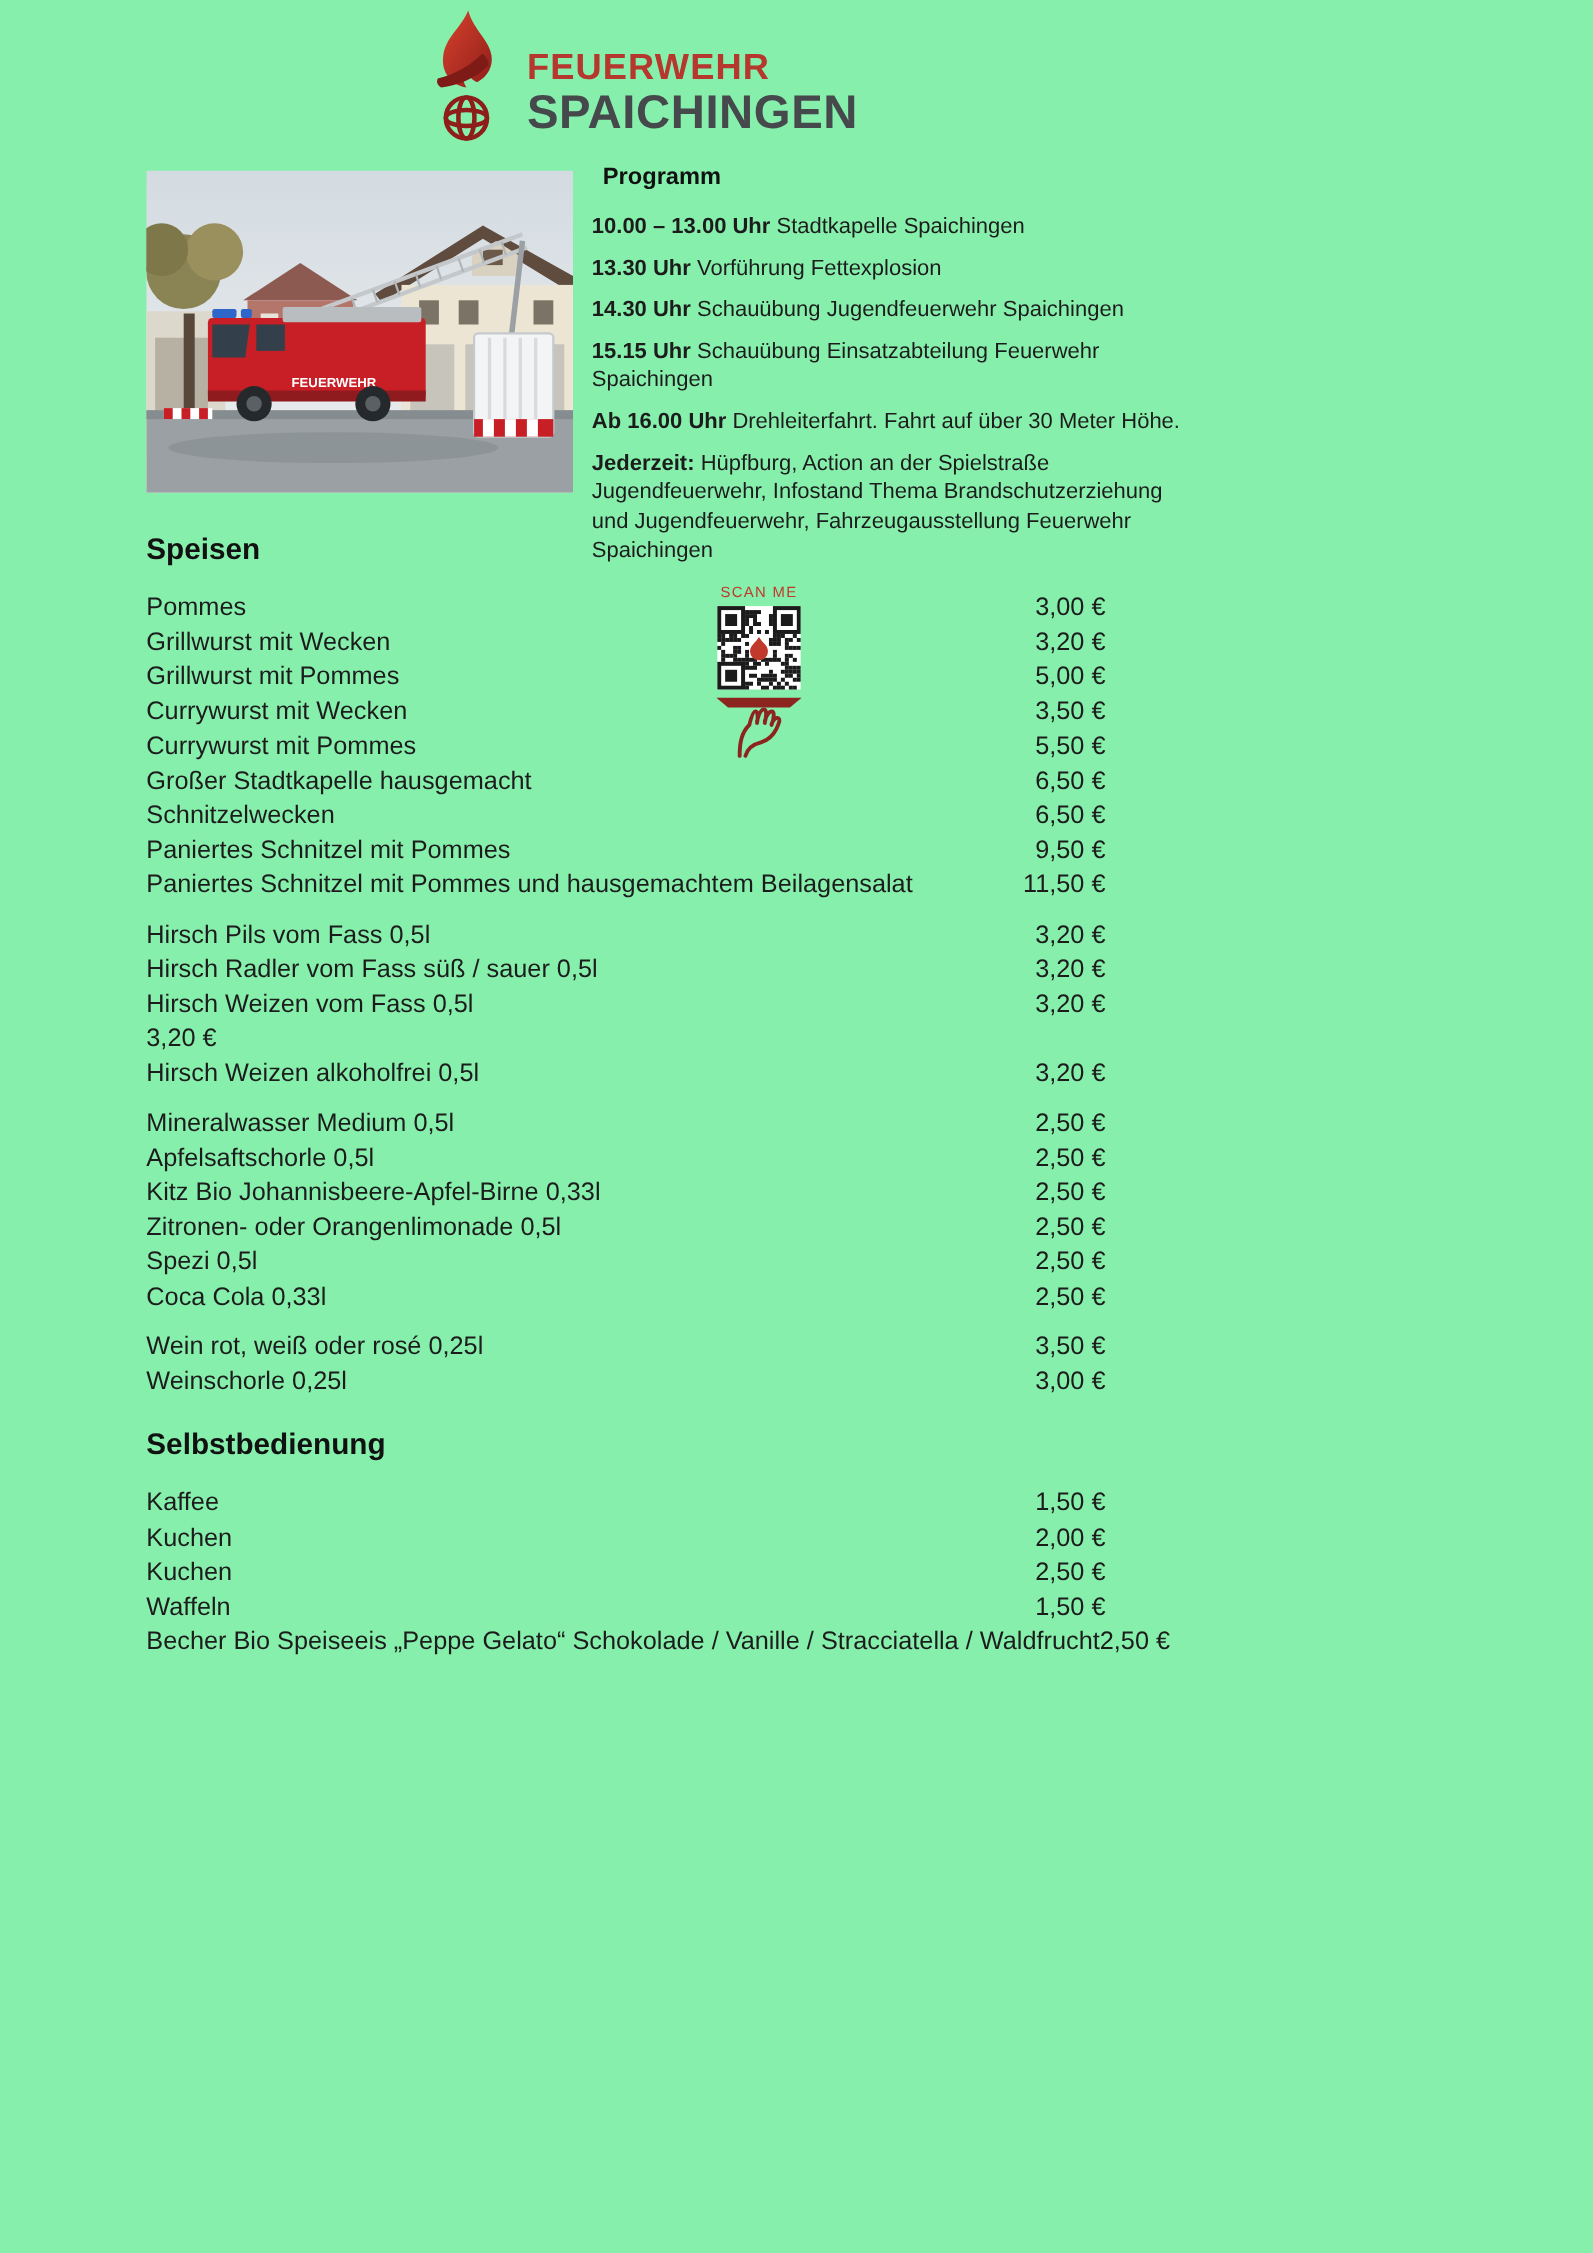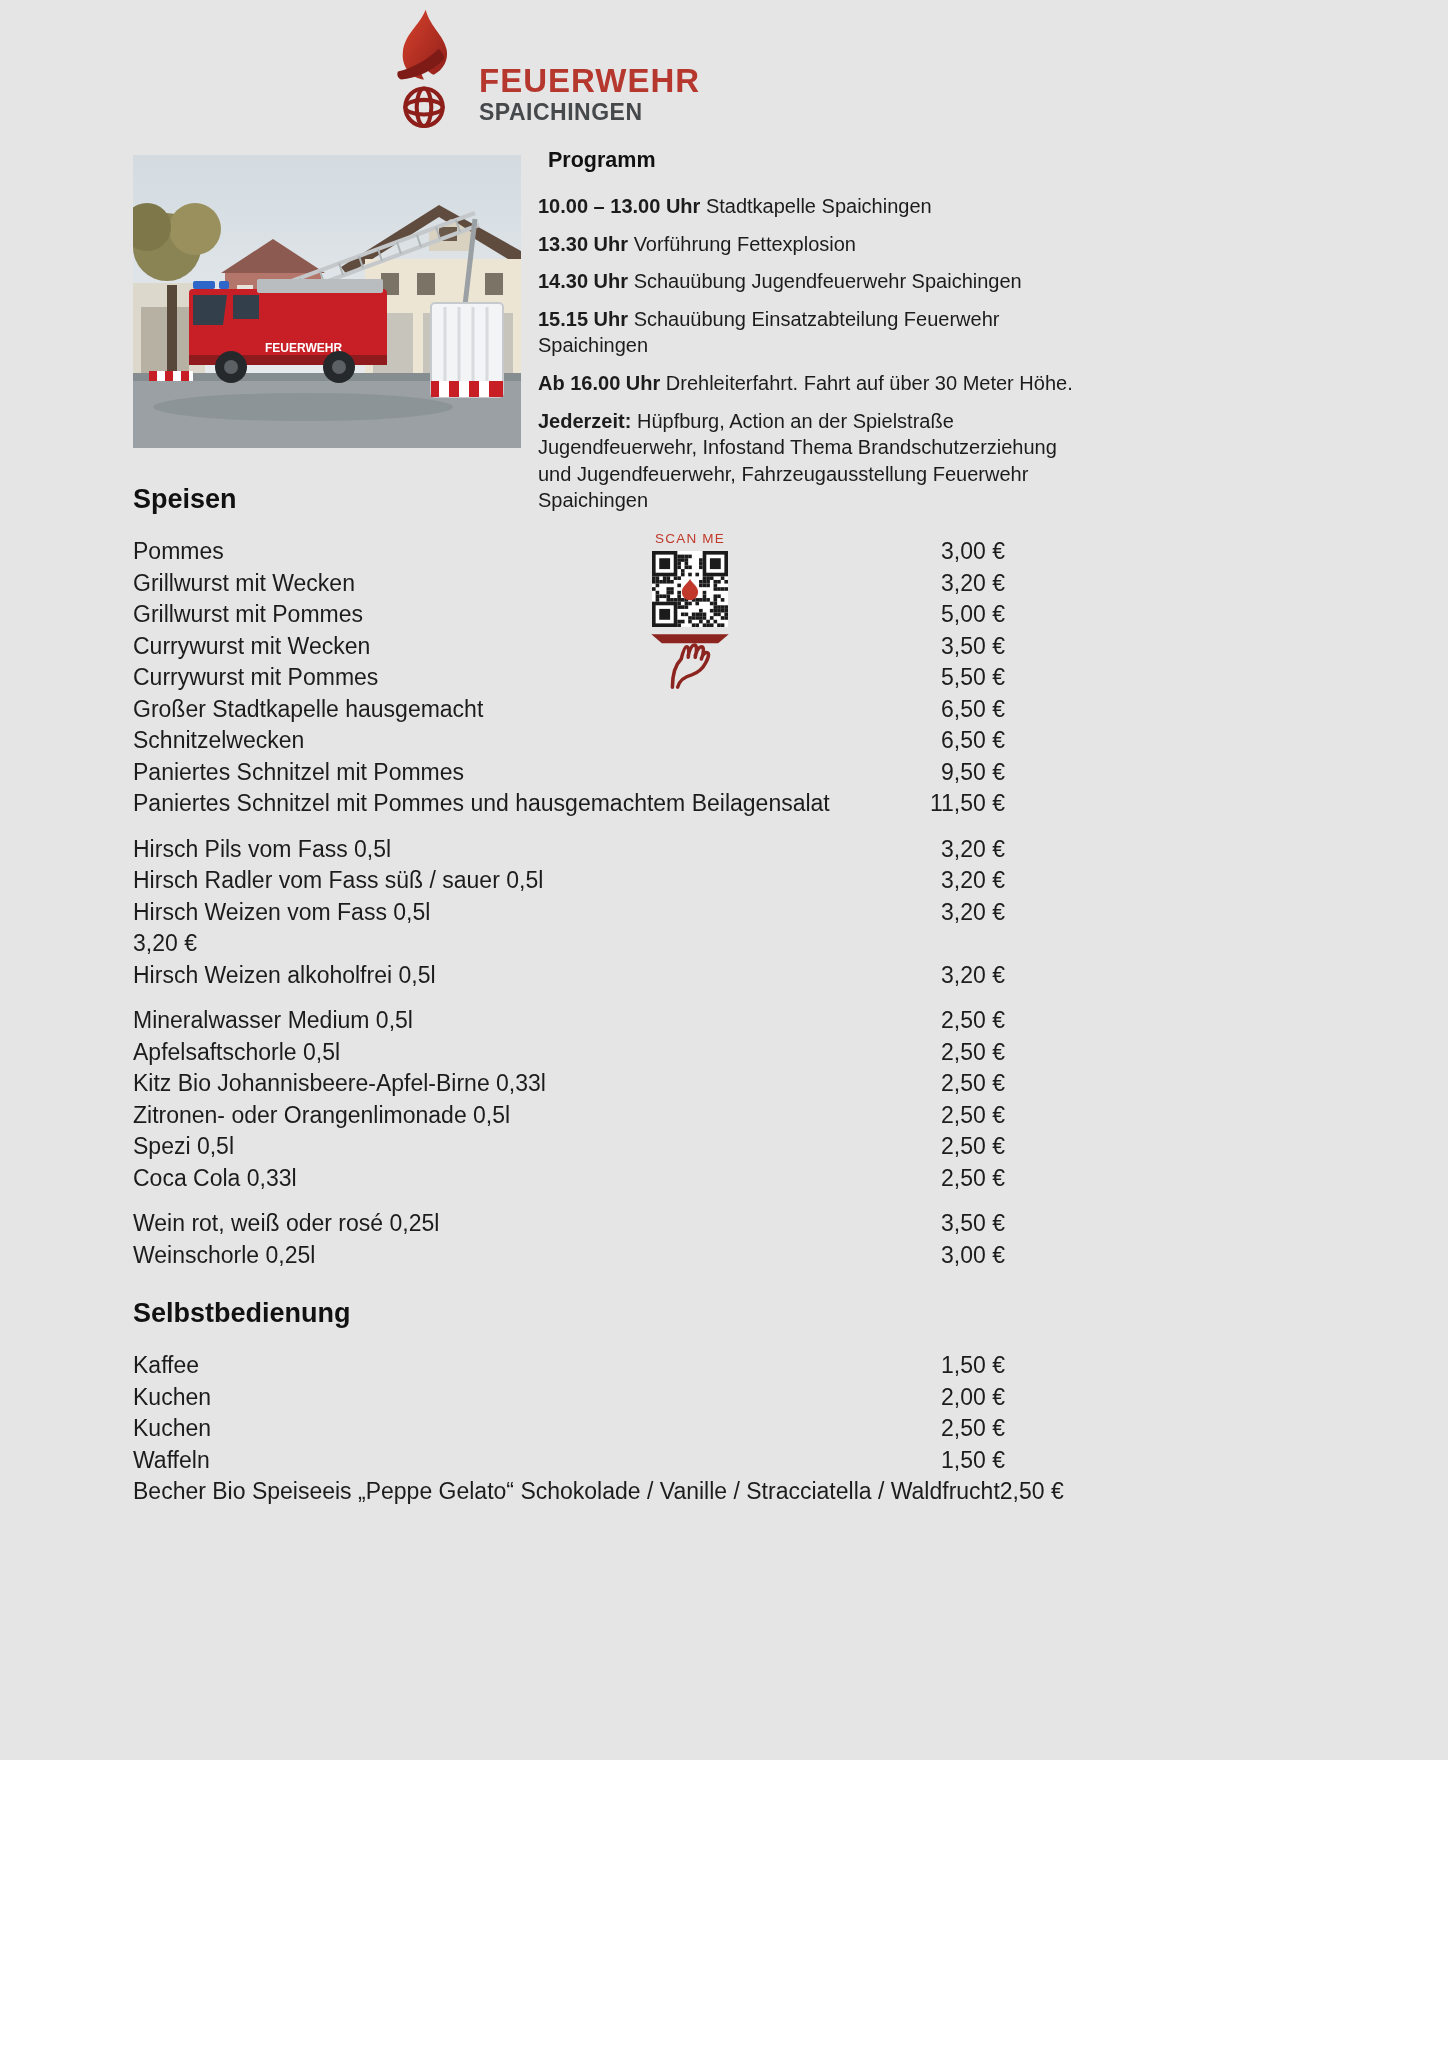--- a/index.html
+++ b/index.html
@@ -1,31 +1,31 @@
 <!DOCTYPE html>
 <html><head>
 <meta charset="utf-8">
 <style>
   html, body { margin: 0; padding: 0; background: #ffffff; }
   .page {
     position: relative;
     width: 1448px;
-    height: 1760px;
-    background: #e5e5e5;
+    height: 2048px;
+    background: #86efac;
     font-family: "Liberation Sans", sans-serif;
     color: #1c1c1c;
     overflow: hidden;
   }
 
   
   .logo { position: absolute; left: 383px; top: 8px; display: flex; align-items: flex-end; }
   .logo-icon { width: 82px; height: 122px; display: block; }
   .logo-text { margin-left: 14px; padding-bottom: 6px; line-height: 1; }
   .logo-l1 { font-size: 33px; font-weight: bold; color: #b5372d; letter-spacing: 1px; }
-  .logo-l2 { font-size: 23px; font-weight: bold; color: #46494c; letter-spacing: 0.5px; margin-top: 4px; }
+  .logo-l2 { font-size: 43px; font-weight: bold; color: #46494c; letter-spacing: 0.5px; margin-top: 4px; }
 
   
   .photo { position: absolute; left: 133px; top: 155px; width: 388px; height: 293px; margin: 0; }
   .photo svg { display: block; width: 100%; height: 100%; }
 
   
   .program { position: absolute; left: 538px; top: 148px; width: 556px; }
   .program-title { font-size: 21.5px; font-weight: bold; margin: 0 10px 20px; color: #111; }
   .prog-entry { font-size: 20px; margin: 0 0 11px; line-height: 1.33; color: #1c1c1c; }
   .prog-entry b { font-weight: bold; }

